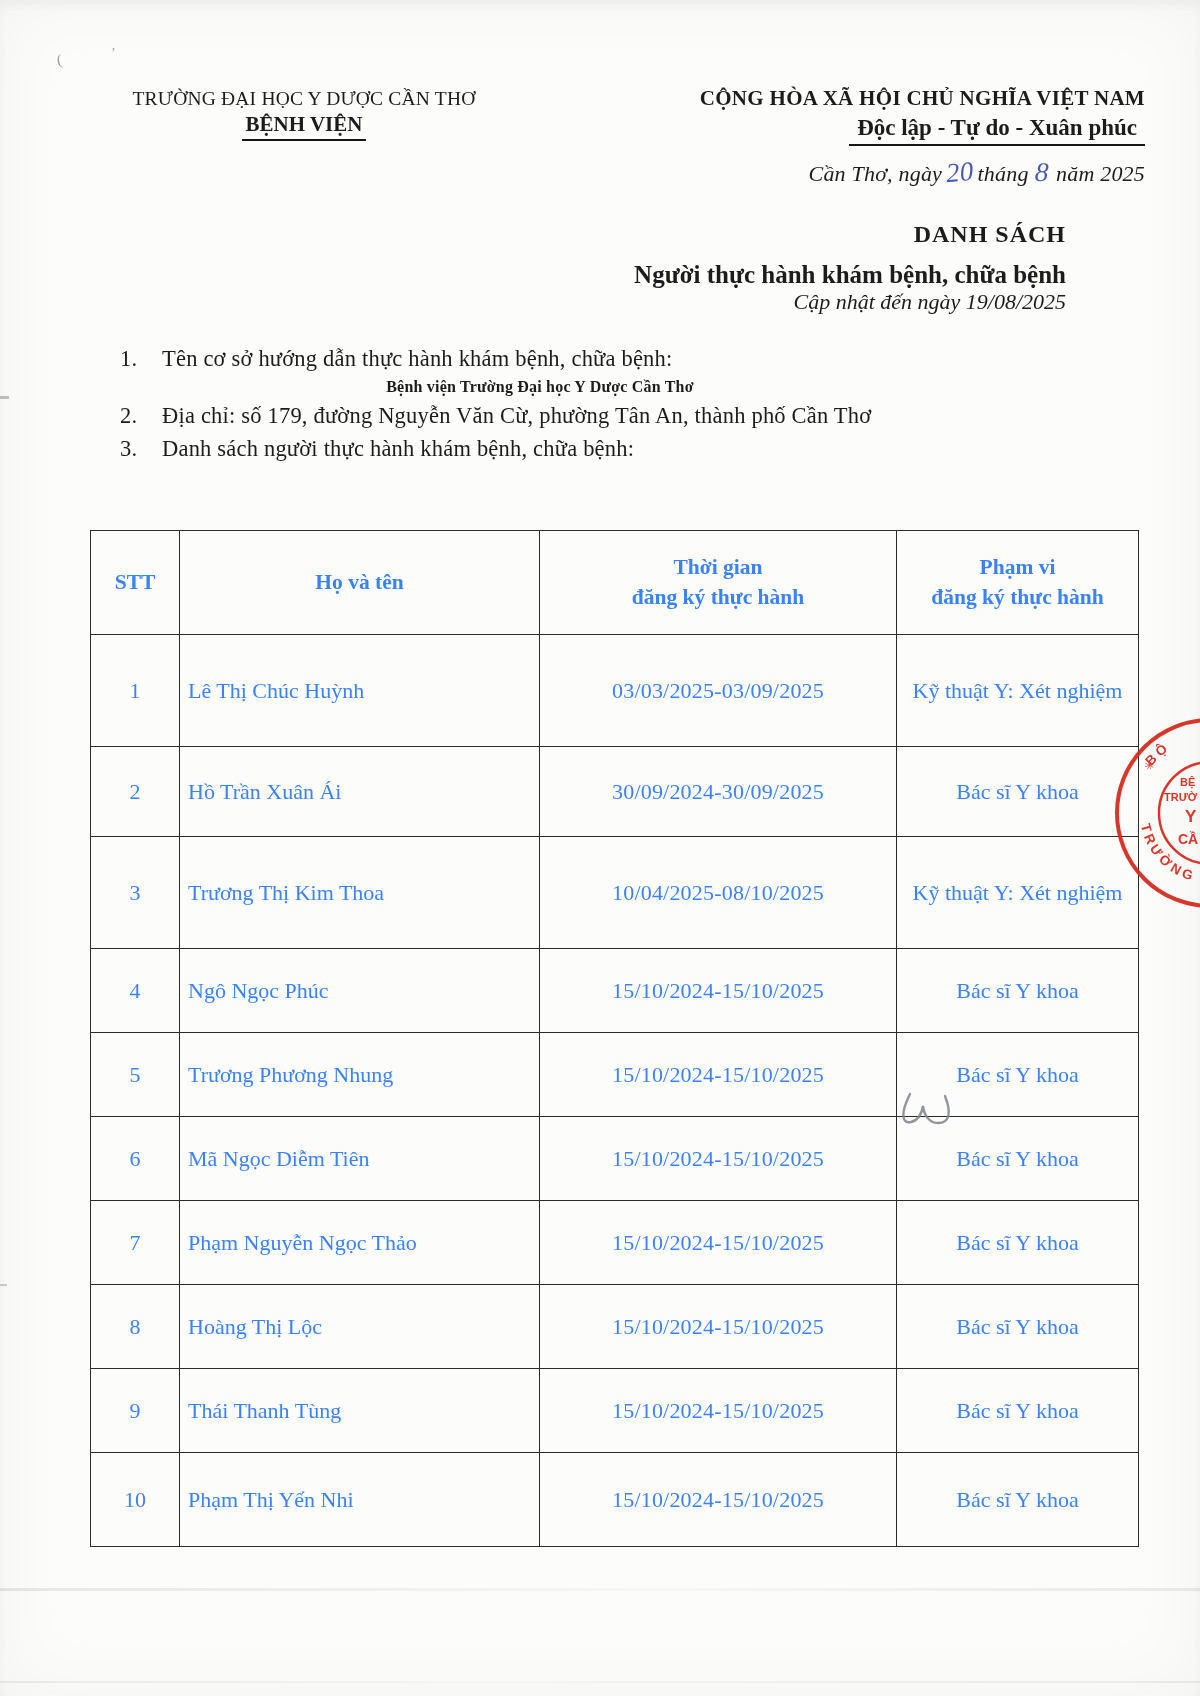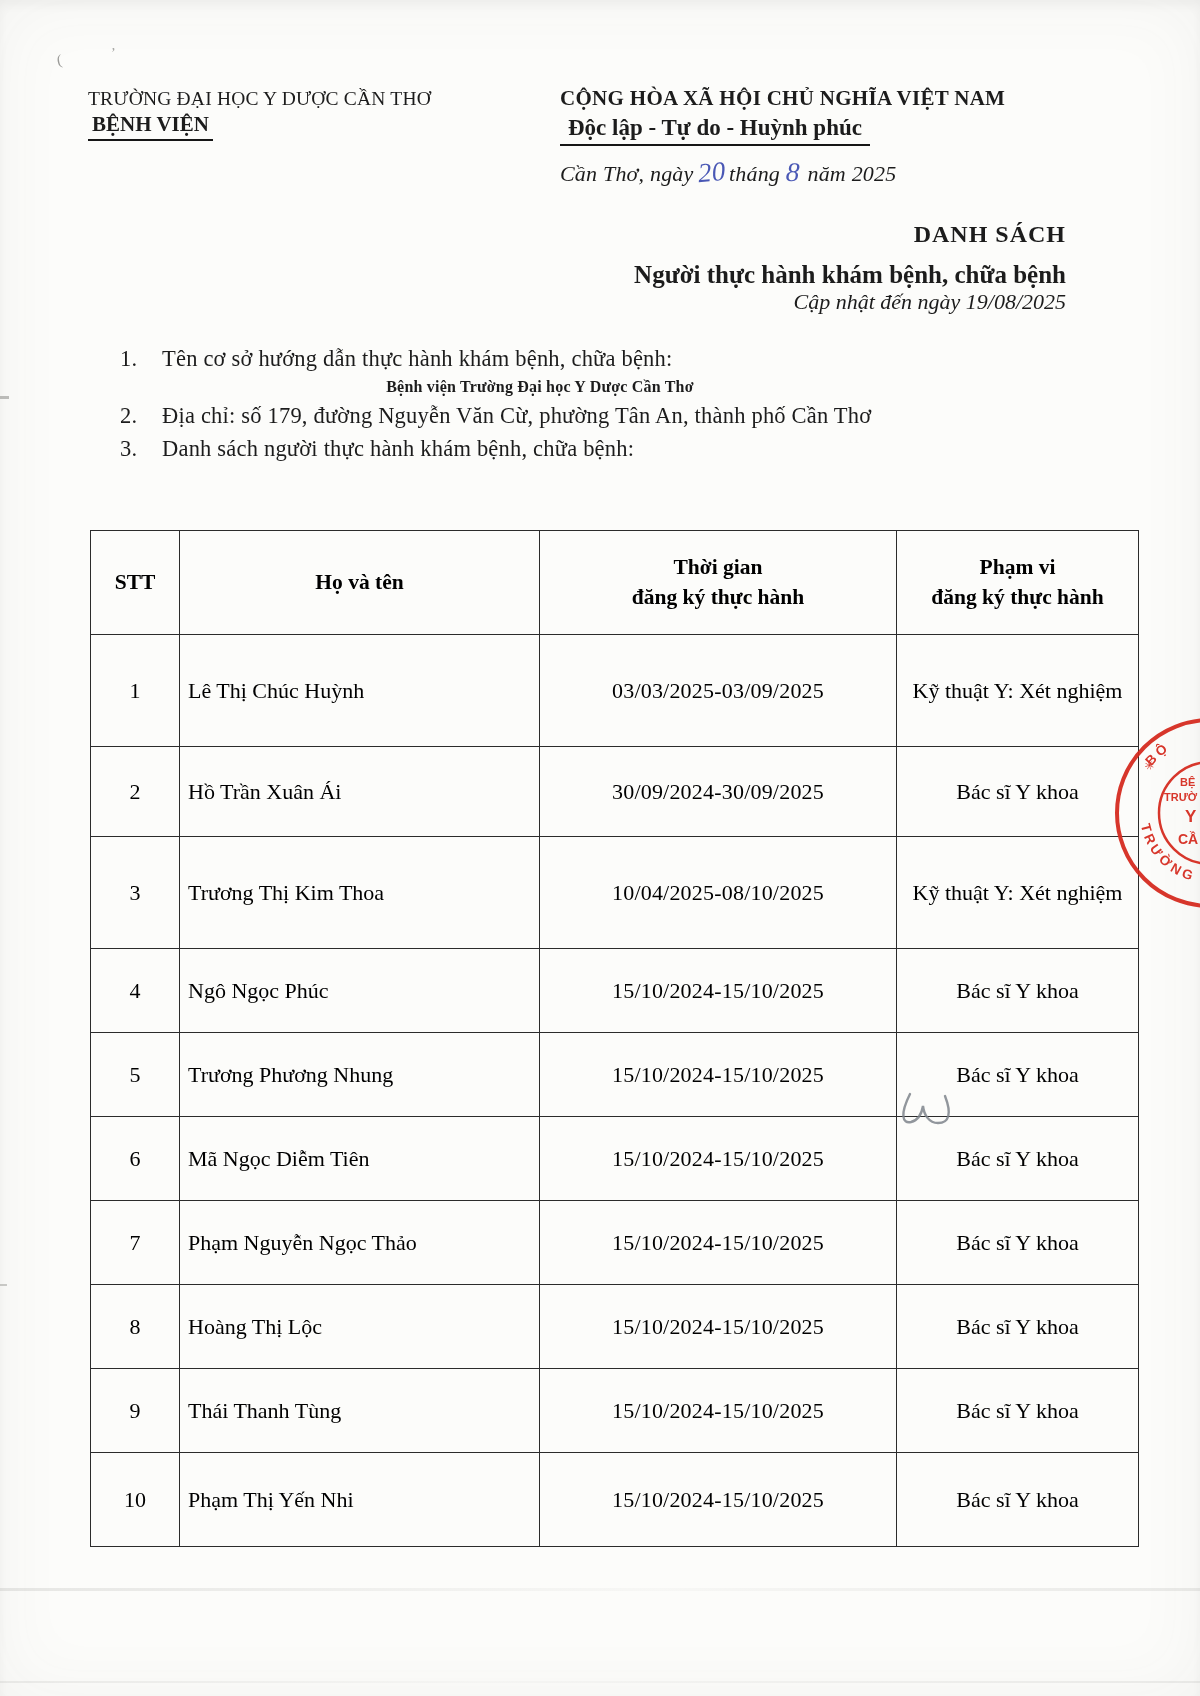--- a/index.html
+++ b/index.html
@@ -4,45 +4,45 @@
 <style>
   html,body{margin:0;padding:0;}
   .page{
     position:relative; width:1200px; height:1696px;
     background:#fcfcfa;
     font-family:"Liberation Serif","DejaVu Serif",serif;
     color:#1c1c1c; overflow:hidden;
     box-shadow:inset 0 0 70px rgba(80,80,75,.05), inset 0 6px 10px rgba(0,0,0,.04);
   }
   
-  .org-block{position:absolute; left:88px; top:88px; width:432px; text-align:left;}
+  .org-block{position:absolute; left:88px; top:88px; width:432px; text-align:center;}
   .org-line1{font-size:19.5px; letter-spacing:.2px;}
   .org-line2{font-size:21px; font-weight:bold; margin-top:2px;}
   .org-line2 span{display:inline-block; border-bottom:2.2px solid #161616; padding:0 4px 2px;}
-  .nat-block{position:absolute; left:560px; top:86px; width:585px; text-align:left;}
+  .nat-block{position:absolute; left:560px; top:86px; width:585px; text-align:right;}
   .nat-line1{font-size:21px; font-weight:bold; letter-spacing:.3px;}
   .nat-line2{font-size:23px; font-weight:bold; margin-top:4px;}
   .nat-line2 span{display:inline-block; border-bottom:2.2px solid #161616; padding:0 8px 3px;}
   .date-line{font-size:22px; font-style:italic; margin-top:11px; letter-spacing:.2px;}
   .hand{color:#4a58b5; font-size:27px; font-style:italic; display:inline-block;}
   .hand-day{transform:rotate(-5deg); margin:0 4px;}
   .hand-month{transform:rotate(3deg); margin:0 2px 0 6px;}
   
   .title-block{position:absolute; left:4px; top:221px; width:1062px; text-align:right;}
   .title-main{font-size:24px; font-weight:bold; letter-spacing:1px;}
   .title-sub{font-size:25px; font-weight:bold; margin-top:13px;}
   .title-update{font-size:22px; font-style:italic; }
   
   .list-block{position:absolute; left:120px; top:339px; width:905px; font-size:22.5px; letter-spacing:.2px;}
   .list-item{display:flex; margin-top:7px;}
   .list-item .num{width:42px; flex:none;}
   .list-emphasis{font-weight:bold; font-size:16px; text-align:center; width:840px; margin:6px 0 4px;}
   
   table.main{position:absolute; left:90px; top:530px; width:980px; border-collapse:collapse;
-    font-size:22px; table-layout:fixed; color:#000000;}
+    font-size:22px; table-layout:fixed; color:#3b82f6;}
   table.main th, table.main td{border:1.7px solid #2b2b2b; padding:2px 8px; background:transparent;}
   table.main th{font-weight:bold; font-size:21.5px; line-height:1.35; text-align:center; vertical-align:middle;}
   td.c-stt{width:72px; text-align:center;}
   td.c-name{width:343px; text-align:left; padding-left:28px;}
   td.c-time{width:340px; text-align:center; letter-spacing:.2px;}
   td.c-scope{width:225px; text-align:center; line-height:1.45; padding-left:14px; padding-right:14px;}
   th.c-stt{width:72px;} th.c-name{width:343px;} th.c-time{width:340px;} th.c-scope{width:225px; padding-left:2px; padding-right:2px;}
   
   .stamp{position:absolute; left:1100px; top:688px; width:200px; height:250px; opacity:.93;}
   .stamp text{font-family:"Liberation Sans","DejaVu Sans",sans-serif; font-weight:bold; fill:#d5281c;}
@@ -62,21 +62,21 @@
 
 <div class="page">
 
   <div class="org-block">
     <div class="org-line1">TRƯỜNG ĐẠI HỌC Y DƯỢC CẦN THƠ</div>
     <div class="org-line2"><span>BỆNH VIỆN</span></div>
   </div>
 
   <div class="nat-block">
     <div class="nat-line1">CỘNG HÒA XÃ HỘI CHỦ NGHĨA VIỆT NAM</div>
-    <div class="nat-line2"><span>Độc lập - Tự do - Huỳnh phúc</span></div>
+    <div class="nat-line2"><span>Độc lập - Tự do - Xuân phúc</span></div>
     <div class="date-line">
       <span>Cần Thơ, ngày</span><span class="hand hand-day">20</span><span>tháng</span><span class="hand hand-month">8</span> <span>năm 2025</span>
     </div>
   </div>
 
   <div class="title-block">
     <div class="title-main">DANH SÁCH</div>
     <div class="title-sub">Người thực hành khám bệnh, chữa bệnh</div>
     <div class="title-update">Cập nhật đến ngày 19/08/2025</div>
   </div>

